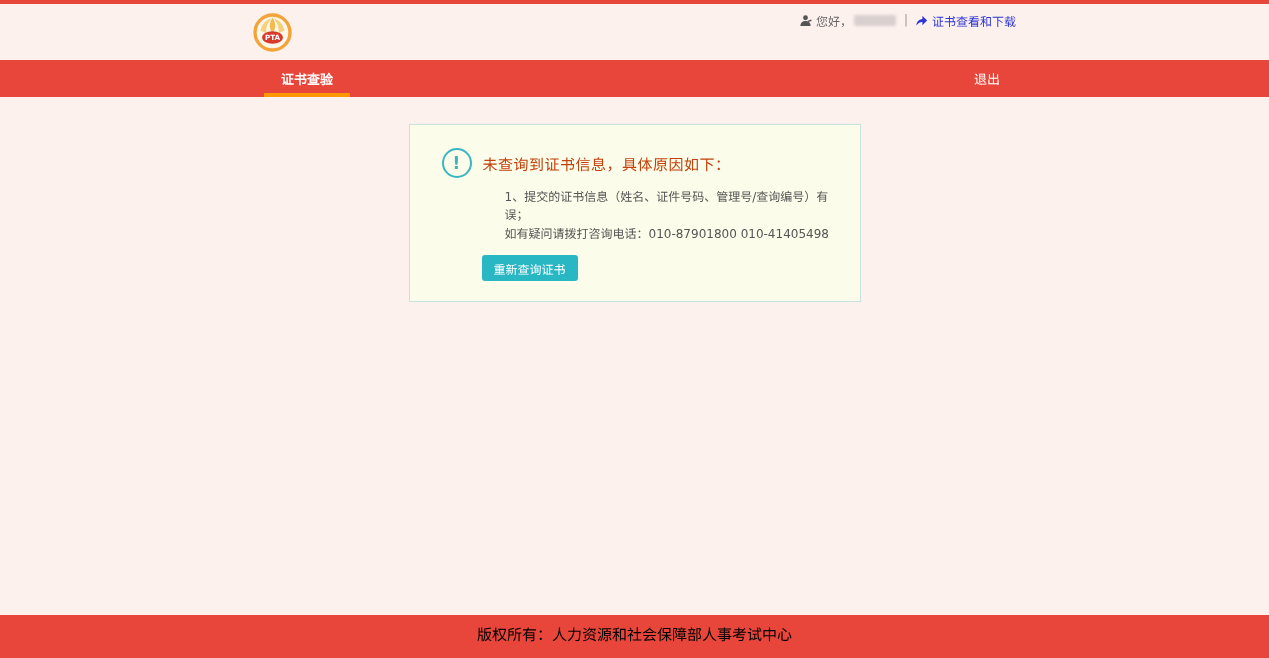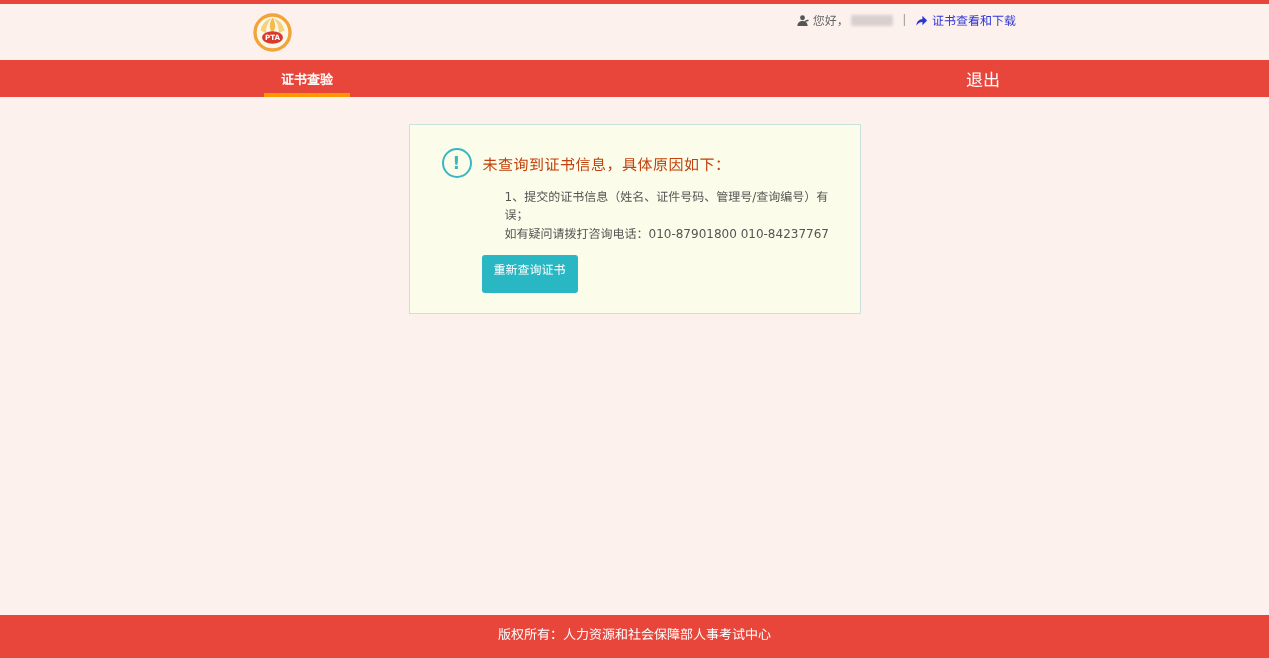--- a/index.html
+++ b/index.html
@@ -13,53 +13,53 @@
   .container { width:763px; margin:0 auto; }
 
   
   .header { height:56px; flex:0 0 auto; }
   .header .container { height:100%; display:flex; align-items:center; justify-content:space-between; }
   .brand { display:flex; align-items:center; }
   .logo-badge { width:39px; height:39px; flex:0 0 auto; }
   .site-title { margin-left:5px; font-size:22px; font-weight:bold; letter-spacing:0px; white-space:nowrap; }
   .site-title .t-main { color:#3b3b3b; }
   .site-title .t-accent { color:#e8463a; }
-  .user-area { display:flex; align-items:center; font-size:12px; color:#666; position:relative; top:-12px; white-space:nowrap;font-family:Liberation Mono, monospace; }
+  .user-area { display:flex; align-items:center; font-size:12px; color:#666; position:relative; top:-12px; white-space:nowrap; }
   .user-icon-svg { width:13px; height:13px; margin-right:4px; }
   .redacted { display:inline-block; width:42px; height:11px; margin:0 6px 0 2px;
               background:#d8d0ce; border-radius:2px; filter:blur(1.5px); }
   .sep { color:#999; margin:0 7px 0 2px; }
   .share-icon-svg { width:13px; height:13px; margin-right:4px; }
   .top-link { color:#2c35d6; text-decoration:none; font-size:12px; cursor:pointer;text-align:center; }
 
   
   .nav { height:37px; background:#e8463a; flex:0 0 auto; }
   .nav .container { height:100%; display:flex; align-items:stretch; justify-content:space-between; }
   .nav-tab { position:relative; display:flex; align-items:center; padding:4px 17px; margin-left:11px;
              color:#fff; font-size:13px; font-weight:bold; cursor:pointer; }
   .nav-tab .underline { position:absolute; left:0; right:0; bottom:0; height:4px; background:#ff9700; }
-  .nav-logout { display:flex; align-items:center; padding:0 16px; color:#fff; font-size:17px; cursor:pointer; }
+  .nav-logout { display:flex; align-items:center; padding:0 16px; color:#fff; font-size:13px; cursor:pointer; }
 
   
   .main { flex:1 1 auto; }
   .result-box { width:452px; margin:27px auto 0 auto; min-height:162px;
                 background:#fbfce9; border:1px solid #c9e2dd; padding:23px 30px 20px 32px; }
   .result-head { display:flex; align-items:center; }
   .alert-circle { width:30px; height:30px; flex:0 0 auto; border:2px solid #38b7c3; border-radius:50%;
                   color:#38b7c3; font-size:17px; font-weight:bold; line-height:26px; text-align:center; }
   .result-title { margin-left:11px; font-size:15px; color:#c2410c; letter-spacing:0.5px; }
   .reason-list { margin-left:63px; margin-top:10px; font-size:12px; color:#555; line-height:18px; }
   .reason-list .line { margin-bottom:1px; }
   .inline-link { color:#4646d2; text-decoration:none; cursor:pointer; }
-  .requery-btn { display:inline-block; margin:11px 0 0 40px; padding:5px 12px 16px 12px;
+  .requery-btn { display:inline-block; margin:11px 0 0 40px; padding:5px 12px 4px 12px;
                  background:#29b7c4; color:#fff; font-size:12px; border:none; border-radius:3px; cursor:pointer; }
 
   
   .footer { height:43px; flex:0 0 auto; background:#e8463a; display:flex; align-items:center; justify-content:center; }
-  .footer-text { color:#ffffff; font-size:13px; position:relative; top:-3px; }
+  .footer-text { color:#000000; font-size:15px; position:relative; top:-3px; }
 </style>
 </head>
 <body>
 
 <div class="topbar"></div>
 
 <div class="header">
   <div class="container">
     <div class="brand">
       <svg class="logo-badge" viewBox="0 0 39 39">
@@ -101,21 +101,21 @@
 </div>
 
 <div class="main">
   <div class="result-box">
     <div class="result-head">
       <div class="alert-circle">!</div>
       <div class="result-title">未查询到证书信息，具体原因如下：</div>
     </div>
     <div class="reason-list">
       <div class="line">1、提交的证书信息（姓名、证件号码、管理号/查询编号）有误；</div>
-      <div class="line">如有疑问请拨打咨询电话：010-87901800 010-84237767</div>
+      <div class="line">如有疑问请拨打咨询电话：010-87901800 010-41405498</div>
     </div>
     <button class="requery-btn">重新查询证书</button>
   </div>
 </div>
 
 <div class="footer">
   <div class="footer-text">版权所有：人力资源和社会保障部人事考试中心</div>
 </div>
 
 </body></html>

